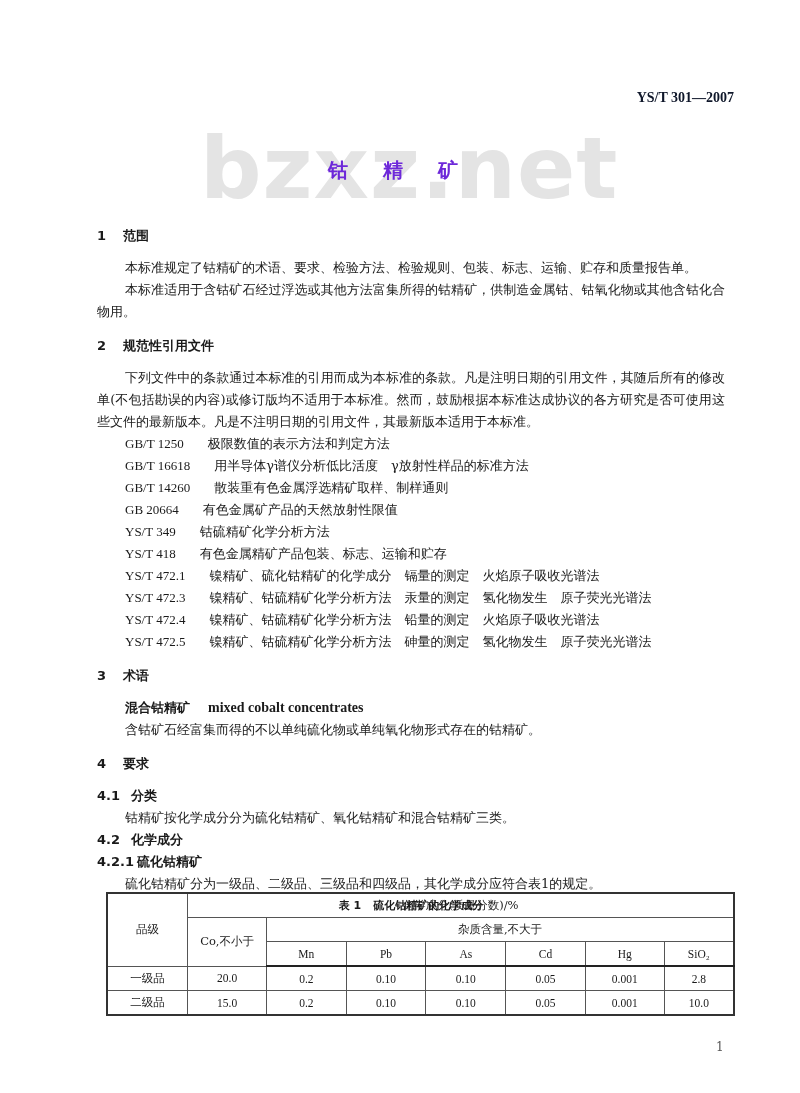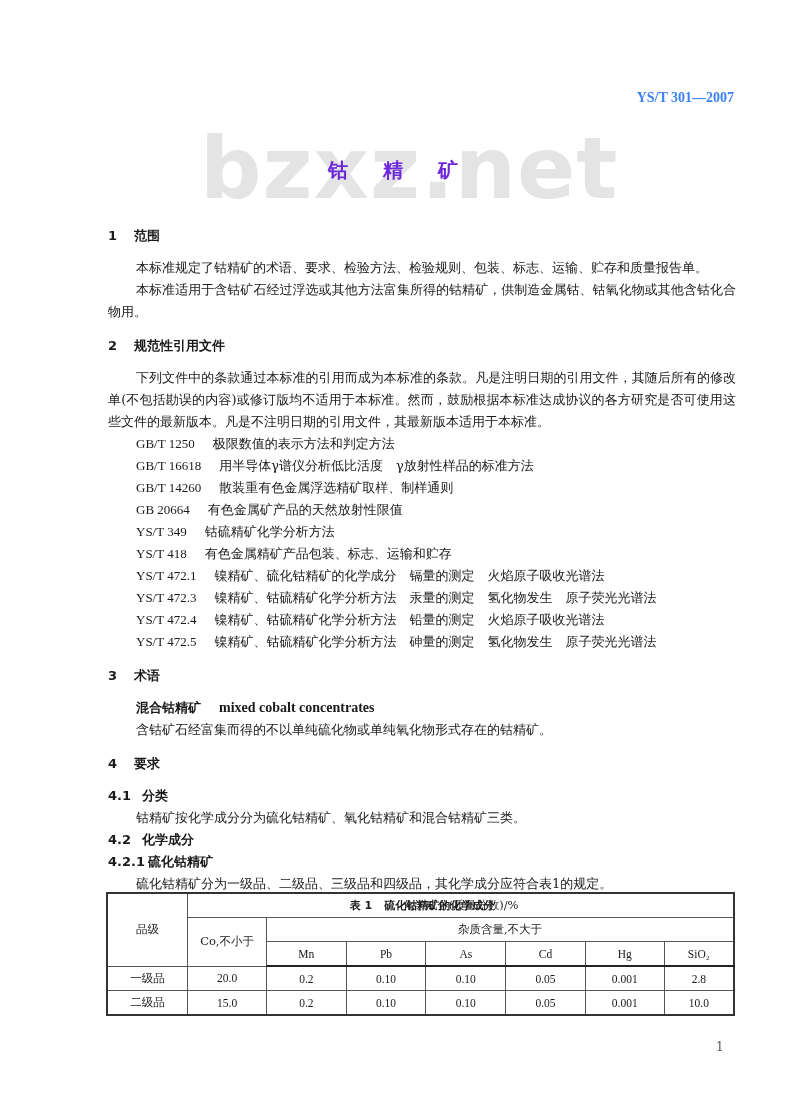--- a/index.html
+++ b/index.html
@@ -8,38 +8,38 @@
     font-family: "DejaVu Serif", "Liberation Serif", serif; color: #1a1a1a;
   }
   .watermark {
     position: absolute; left: 200px; top: 128px; width: 360px; height: 80px;
     font-family: "DejaVu Sans", "Liberation Sans", sans-serif; font-weight: bold;
     font-size: 86px; line-height: 80px; color: #e4e4e4; letter-spacing: 1px;
     white-space: nowrap; z-index: 0;
   }
   .std-code {
     position: absolute; right: 66px; top: 90px; font-family: "Liberation Serif", serif;
-    font-weight: bold; font-size: 14px; color: #3b82f6;
+    font-weight: bold; font-size: 14px; color: #0f172a;
   }
   .doc-title {
     position: absolute; left: 0; width: 800px; top: 157px; text-align: center;
     font-family: "DejaVu Sans", sans-serif; font-weight: bold; font-size: 20px;
     letter-spacing: 14px; z-index: 1; color: #6d28d9;
   }
-  .content { position: absolute; left: 108px; top: 225px; width: 628px; z-index: 1; }
+  .content { position: absolute; left: 97px; top: 225px; width: 628px; z-index: 1; }
   .h { font-family: "DejaVu Sans", sans-serif; font-weight: bold; font-size: 13px; height: 22px; line-height: 22px; }
   .h .num { display: inline-block; width: 26px; }
   .h.sub .num { width: 34px; }
   .h.subsub .num { width: 40px; }
   .p { font-size: 13px; line-height: 22px; text-indent: 28px; text-align: justify; }
   .p.noind { text-indent: 0; padding-left: 28px; }
   .gap-s { height: 10px; }
   .gap-m { height: 12px; }
   .refs { padding-left: 28px; font-size: 13px; line-height: 22px; }
-  .ref .code { font-family: "Liberation Serif", serif; margin-right: 18px; }
+  .ref .code { font-family: "Liberation Serif", serif; margin-right: 24px; }
   .term { padding-left: 28px; font-size: 13px; line-height: 22px; }
   .term .zh { font-family: "DejaVu Sans", sans-serif; font-weight: bold; margin-right: 18px; }
   .term .en { font-family: "Liberation Serif", serif; font-weight: bold; font-size: 14px; }
   .caption { text-align: center; font-family: "DejaVu Sans", sans-serif; font-weight: bold; font-size: 11px; line-height: 22px; }
   .caption .tno { margin-right: 12px; }
   table.t1 {
     position: absolute; left: 106px; top: 892px; width: 629px; border-collapse: collapse;
     font-size: 11.5px; z-index: 1;
   }
   table.t1 td { border: 1px solid #555; text-align: center; height: 23px; padding: 0; }

